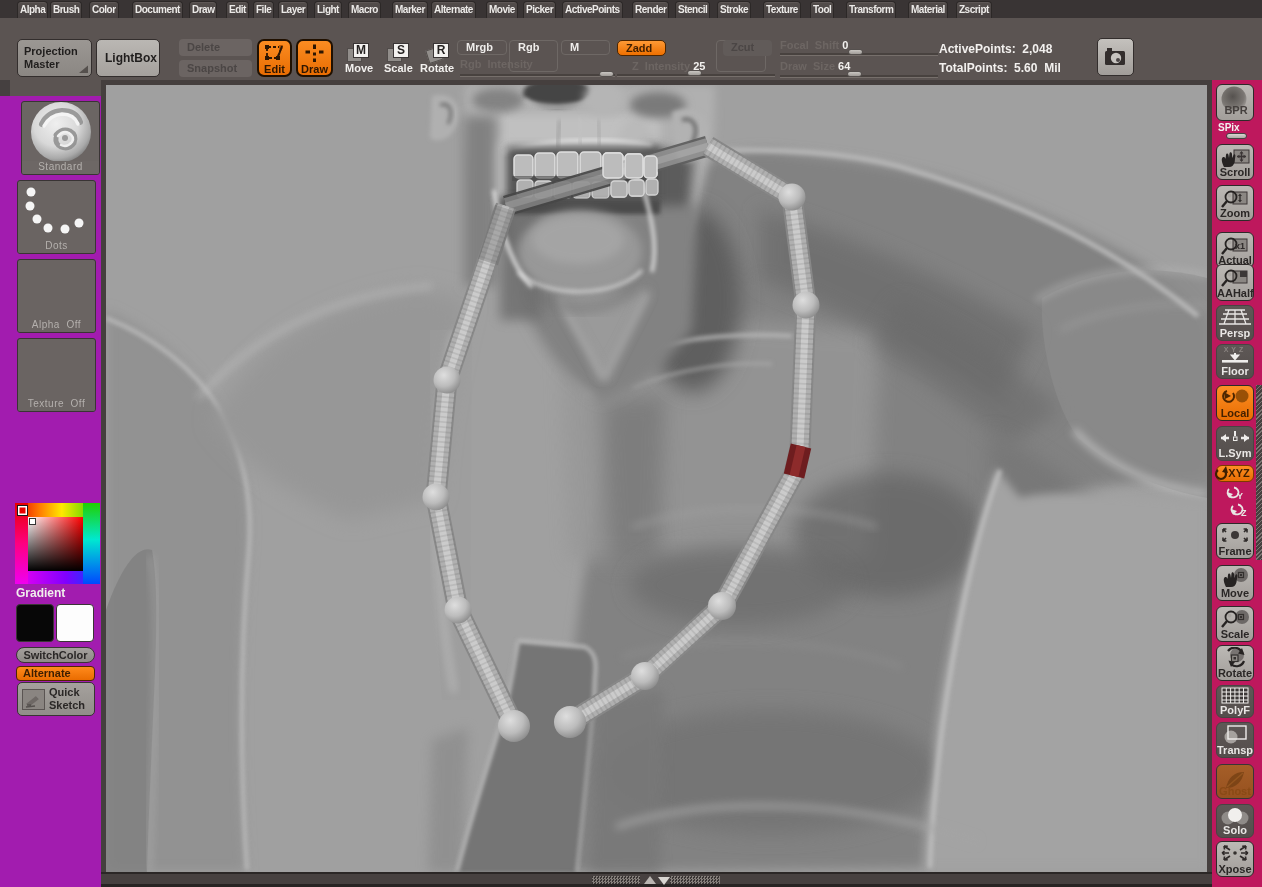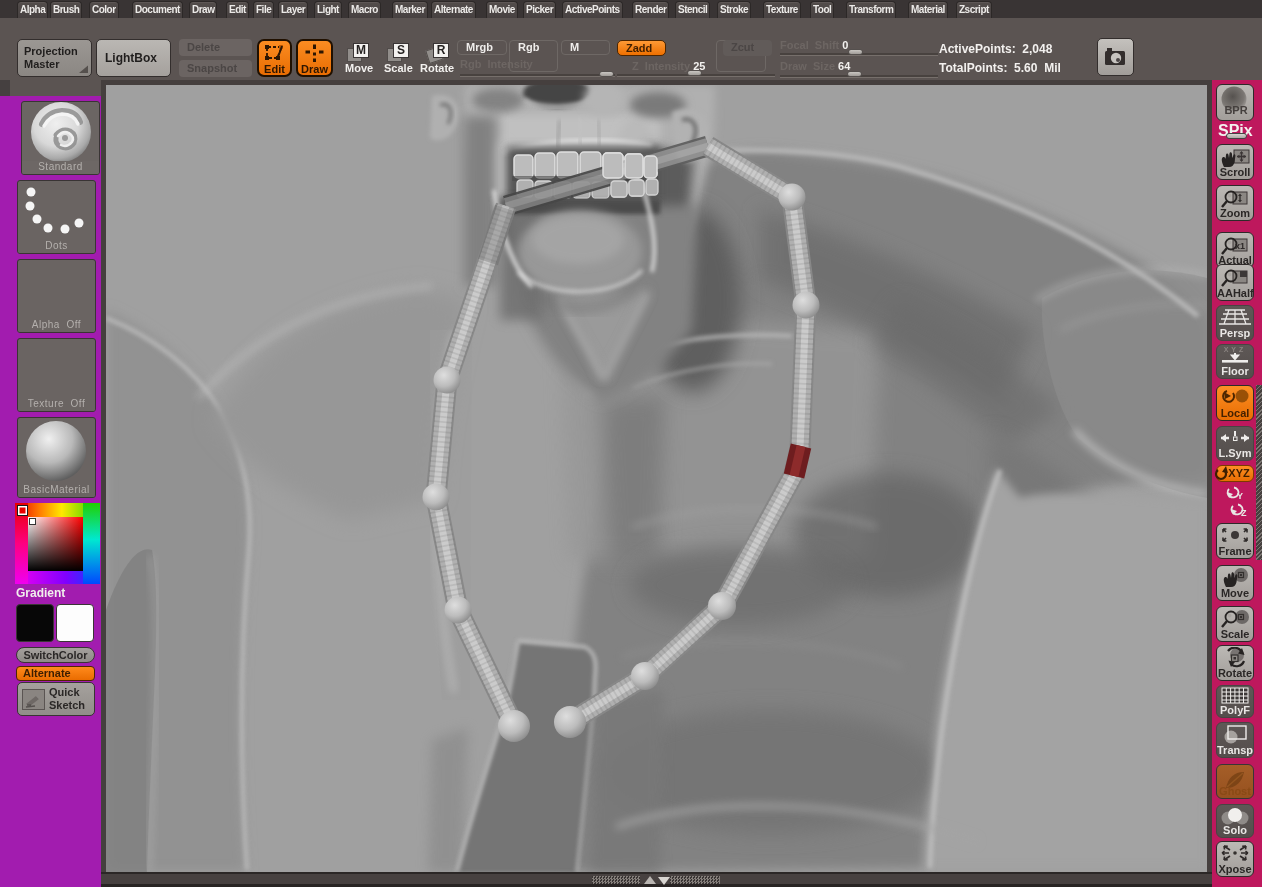--- a/index.html
+++ b/index.html
@@ -82,21 +82,21 @@
     <span class="mtab" style="left:846px">Transform</span>
     <span class="mtab" style="left:908px">Material</span>
     <span class="mtab" style="left:956px">Zscript</span>
   </div>
   <div id="toolbar">
     <div class="btn-big" style="left:17px;top:21px;width:75px;height:38px;font-size:11px;line-height:13px;padding:5px 0 0 6px;">Projection<br>Master
       <svg width="11" height="9" style="position:absolute;right:2px;bottom:2px">
           <path d="M10 0.5 L10 8 L1 8 Z" fill="#55504d"></path>
         </svg>
     </div>
-    <div class="btn-big" style="left:96px;top:21px;width:75px;height:38px;font-size:12px;line-height:36px;padding-left:8px;background:linear-gradient(#bab7b3,#a5a19d);">LightBox</div>
+    <div class="btn-big" style="left:96px;top:21px;width:64px;height:38px;font-size:12px;line-height:36px;padding-left:8px;background:linear-gradient(#bab7b3,#a5a19d);">LightBox</div>
     <div class="btn-dis" style="left:179px;top:21px;width:73px;height:17px;line-height:17px;text-align:left;padding-left:8px;">Delete</div>
     <div class="btn-dis" style="left:179px;top:42px;width:73px;height:17px;line-height:17px;text-align:left;padding-left:8px;">Snapshot</div>
     <div class="btn-org" style="left:257px;top:21px;width:35px;height:38px;font-size:11px;text-align:center;border:2px solid #201000;border-radius:7px;color:#2d1602;">
       <svg width="25" height="21" viewBox="0 0 25 21" style="margin-top:1px">
         <path d="M6 5 L17 5 M5 6 L5 15 M7 16 L14 16 M19 7 L16 14" stroke="#2d1602" stroke-width="1.8" stroke-dasharray="3 2" fill="none"></path>
         <rect x="3" y="3" width="4" height="4" fill="#2d1602"></rect>
         <rect x="17" y="3" width="4" height="4" fill="#c25a00"></rect>
         <rect x="3" y="14" width="4" height="4" fill="#2d1602"></rect>
         <rect x="14" y="14" width="4" height="4" fill="#2d1602"></rect>
         <path d="M20 4 L16 15" stroke="#2d1602" stroke-width="2"></path>
@@ -198,33 +198,20 @@
     </div>
 
     <div class="lbox" style="top:163px;">
         <div class="lab">Alpha&nbsp; Off</div>
       </div>
 
     <div class="lbox" style="top:242px;">
         <div class="lab">Texture&nbsp; Off</div>
       </div>
 
-    <div class="lbox" style="top:321px;height:81px;">
-      <svg width="77" height="66" viewBox="0 0 77 66">
-        <defs>
-          <radialGradient id="bm1" cx="38%" cy="30%" r="72%">
-            <stop offset="0%" stop-color="#f0f0f0"></stop>
-              <stop offset="55%" stop-color="#b9b9b9"></stop>
-              <stop offset="100%" stop-color="#5e5e5e"></stop>
-          </radialGradient>
-        </defs>
-        <circle cx="38" cy="33" r="30" fill="url(#bm1)"></circle>
-      </svg>
-      <div class="lab">BasicMaterial</div>
-    </div>
 
     <div id="picker">
       <div class="hs" id="ph-t"></div>
         <div class="hs" id="ph-b"></div>
         <div class="hs" id="ph-l"></div>
         <div class="hs" id="ph-r"></div>
       <div id="pickersv"></div>
       <div id="pickswatch"></div>
       <div id="pickdot"></div>
     </div>
@@ -460,21 +447,21 @@
             <radialGradient id="bprg" cx="45%" cy="40%" r="65%">
               <stop offset="0%" stop-color="#56524f"></stop>
               <stop offset="70%" stop-color="#7b7773"></stop>
               <stop offset="100%" stop-color="#a7a3a0"></stop>
             </radialGradient>
           </defs>
         <circle cx="17" cy="14" r="12.5" fill="url(#bprg)"></circle>
         <text x="19" y="29" font-size="11" font-weight="bold" fill="#45403e" text-anchor="middle">BPR</text>
       </svg>
     </div>
-    <div style="position:absolute;left:6px;top:42px;color:#f3f1ef;font-weight:bold;font-size:16px;">SPix</div>
+    <div style="position:absolute;left:6px;top:42px;color:#f3f1ef;font-weight:bold;font-size:10px;">SPix</div>
     <div style="position:absolute;left:14px;top:53px;width:21px;height:6px;border-radius:3px;background:linear-gradient(#d8d5d1,#aeaaa6);border:1px solid #444;"></div>
     <div class="rbtn" style="top:64px;height:36px;">
       <svg width="34" height="22" viewBox="0 0 34 22" style="margin-top:2px">
         <rect x="16" y="3" width="15" height="13" fill="#8b8783" stroke="#3a3535"></rect>
         <path d="M23.5 5 L23.5 14 M19 9.5 L28 9.5" stroke="#3a3535" stroke-width="1.6"></path>
         <path d="M23.5 4 L21.5 6.5 L25.5 6.5 Z M23.5 15 L21.5 12.5 L25.5 12.5 Z M19 9.5 L21.5 7.5 L21.5 11.5 Z M28 9.5 L25.5 7.5 L25.5 11.5 Z" fill="#3a3535"></path>
         <path d="M6 20 C4 16 3 12 4.5 10.5 C5.5 9.5 7 10 7.5 12 L8 8 C8.2 6 10 6 10.5 8 L11 11 L11.5 6.5 C12 4.5 13.7 5 14 7 L14.3 11 L15.5 8 C16 6.5 17.5 7 17.4 9 L16.5 15 C16 18 14 20 11 20 Z" fill="#262322"></path>
       </svg>
       <div class="rlab">Scroll</div>
     </div>

